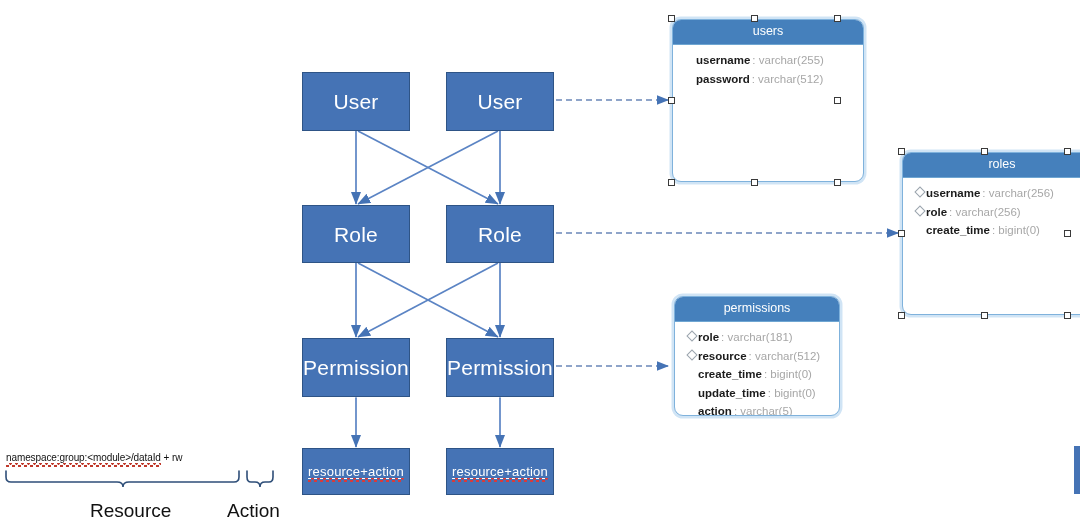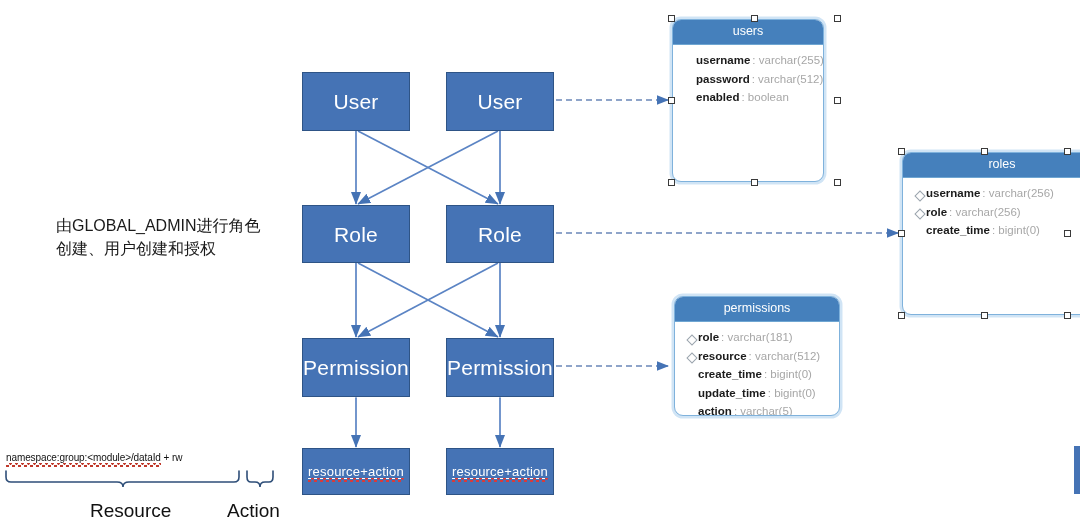--- a/index.html
+++ b/index.html
@@ -90,21 +90,21 @@
     font-size: 12.5px;
     padding: 5px 0 6px;
     line-height: 1;
     border-bottom: 1px solid #6FA6D2;
   }
   .ertable .tbody {
     padding: 7px 0 0 0;
   }
   .ertable .row {
     display: flex;
-    align-items: flex-end;
+    align-items: flex-start;
     font-size: 11.5px;
     line-height: 1;
     padding: 3.5px 0 3.5px 10px;
     white-space: nowrap;
   }
   .ertable .key {
     width: 13px;
     min-width: 13px;
     display: inline-flex;
     align-items: center;
@@ -244,39 +244,33 @@
   </div>
 
   <div class="flowbox small" style="left:302px; top:448px; width:108px; height:47px;">
     <span class="lbl squiggle">resource+action</span>
   </div>
 
   <div class="flowbox small" style="left:446px; top:448px; width:108px; height:47px;">
     <span class="lbl squiggle">resource+action</span>
   </div>
 
-  <div class="note-cn" style="left:56px; top:214px; width:215px;">由GLOBAL_ADMIN进行角色创建、用户创建和授权</div>
-
-  <div class="ertable" style="left:672px; top:19px; width:152px; height:163px;">
+
+  <div class="ertable" style="left:672px; top:19px; width:192px; height:163px;">
     <div class="thead">users</div>
     <div class="tbody">
       <div class="row">
         <span class="key"></span>
         <span class="cname">username</span>
           <span class="ctype">: <span>varchar(255)</span></span>
       </div>
       <div class="row">
         <span class="key"></span>
         <span class="cname">password</span>
           <span class="ctype">: <span>varchar(512)</span></span>
-      </div>
-      <div class="row">
-        <span class="key"></span>
-        <span class="cname">enabled</span>
-          <span class="ctype">: <span>boolean</span></span>
       </div>
     </div>
   </div>
 
   <div class="handle" style="left:668px; top:15px;"></div>
   <div class="handle" style="left:751px; top:15px;"></div>
   <div class="handle" style="left:834px; top:15px;"></div>
   <div class="handle" style="left:668px; top:97px;"></div>
   <div class="handle" style="left:834px; top:97px;"></div>
   <div class="handle" style="left:668px; top:179px;"></div>

